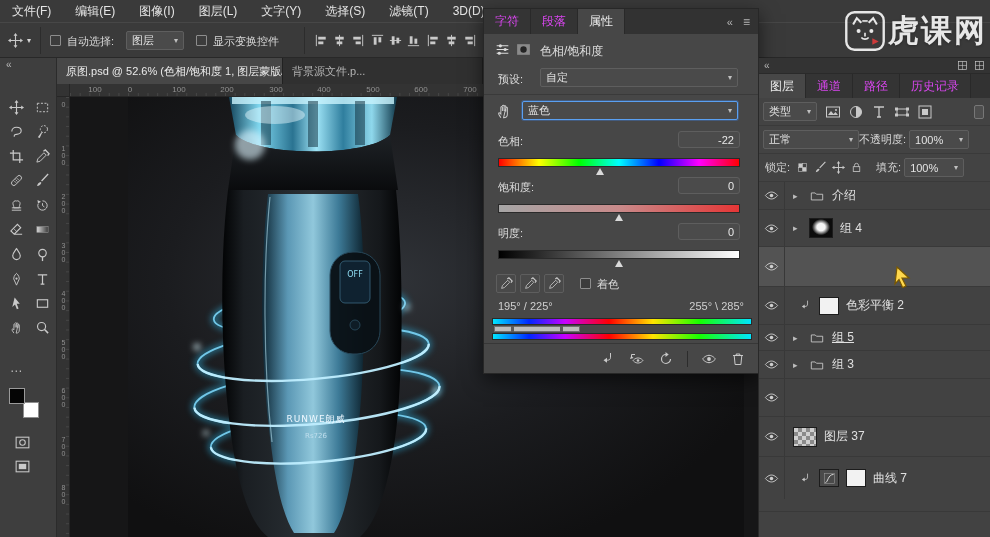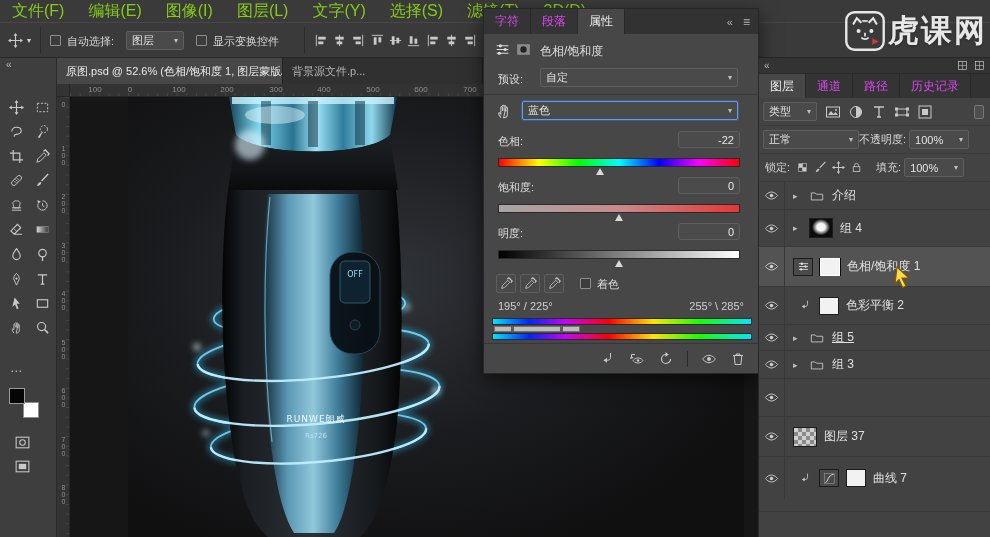--- a/index.html
+++ b/index.html
@@ -3,21 +3,21 @@
 <meta charset="utf-8">
 <style>
 *{box-sizing:border-box;margin:0;padding:0}
 html,body{background:#222;font-family:"Liberation Sans","DejaVu Sans",sans-serif}
 #app{position:relative;width:990px;height:537px;background:#3a3a3a;overflow:hidden;color:#d4d4d4;font-size:12px;user-select:none}
 .abs{position:absolute}
 .icon{display:inline-flex;align-items:center;justify-content:center}
 .icon svg{width:100%;height:100%;display:block}
 
 #menubar{left:0;top:0;width:990px;height:22px;background:#3a3a3a;display:flex;align-items:center}
-.menu-item{padding:0 12px;line-height:22px;font-size:16px;color:#84cc16;white-space:nowrap}
+.menu-item{padding:0 12px;line-height:22px;font-size:12px;color:#e5e5e5;white-space:nowrap}
 
 #optionsbar{left:0;top:22px;width:990px;height:36px;background:#3a3a3a;border-top:1px solid #474747;border-bottom:1px solid #282828}
 .vsep{width:1px;background:#2c2c2c}
 .chkbox{width:11px;height:11px;border:1px solid #8d8d8d;background:#3c3c3c;border-radius:1px;display:inline-block}
 .olabel{font-size:11px;color:#d8d8d8;white-space:nowrap}
 .sel{background:#4a4a4a;border:1px solid #5e5e5e;border-radius:2px;display:flex;align-items:center;justify-content:space-between;padding:0 5px;height:19px;font-size:11px;color:#e3e3e3;white-space:nowrap}
 .sel .cdn{font-size:8px;color:#c0c0c0;margin-left:4px}
 .oicon{width:15px;height:15px}
 
 #tabbar{left:57px;top:58px;width:701px;height:26px;background:#2b2b2b;display:flex}
@@ -779,34 +779,20 @@
       </div>
       <div class="lrow sel-row" style="height:40px">
         <div class="eyecell">
             <span class="icon eyeico">
               <svg viewBox="0 0 16 16">
                 <path d="M1.5 8S4.3 4.3 8 4.3 14.5 8 14.5 8 11.7 11.7 8 11.7 1.5 8 1.5 8z" fill="none" stroke="#cfcfcf"></path>
                 <circle cx="8" cy="8" r="1.9" fill="#cfcfcf"></circle>
               </svg>
             </span>
           </div>
-        <div class="lcontent">
-            <span class="th th-adj">
-              <span class="icon">
-                <svg viewBox="0 0 16 16">
-                  <path d="M2.5 4.5h11M2.5 8h11M2.5 11.5h11" stroke="#dcdcdc" stroke-width="1.1"></path>
-                  <circle cx="6" cy="4.5" r="1.5" fill="#dcdcdc"></circle>
-                  <circle cx="10.5" cy="8" r="1.5" fill="#dcdcdc"></circle>
-                  <circle cx="5" cy="11.5" r="1.5" fill="#dcdcdc"></circle>
-                </svg>
-              </span>
-            </span>
-            <span class="th th-mask selmask"></span>
-            <span class="lname">色相/饱和度 1</span>
-          </div>
       </div>
       <div class="lrow" style="height:38px">
         <div class="eyecell">
             <span class="icon eyeico">
               <svg viewBox="0 0 16 16">
                 <path d="M1.5 8S4.3 4.3 8 4.3 14.5 8 14.5 8 11.7 11.7 8 11.7 1.5 8 1.5 8z" fill="none" stroke="#cfcfcf"></path>
                 <circle cx="8" cy="8" r="1.9" fill="#cfcfcf"></circle>
               </svg>
             </span>
           </div>

